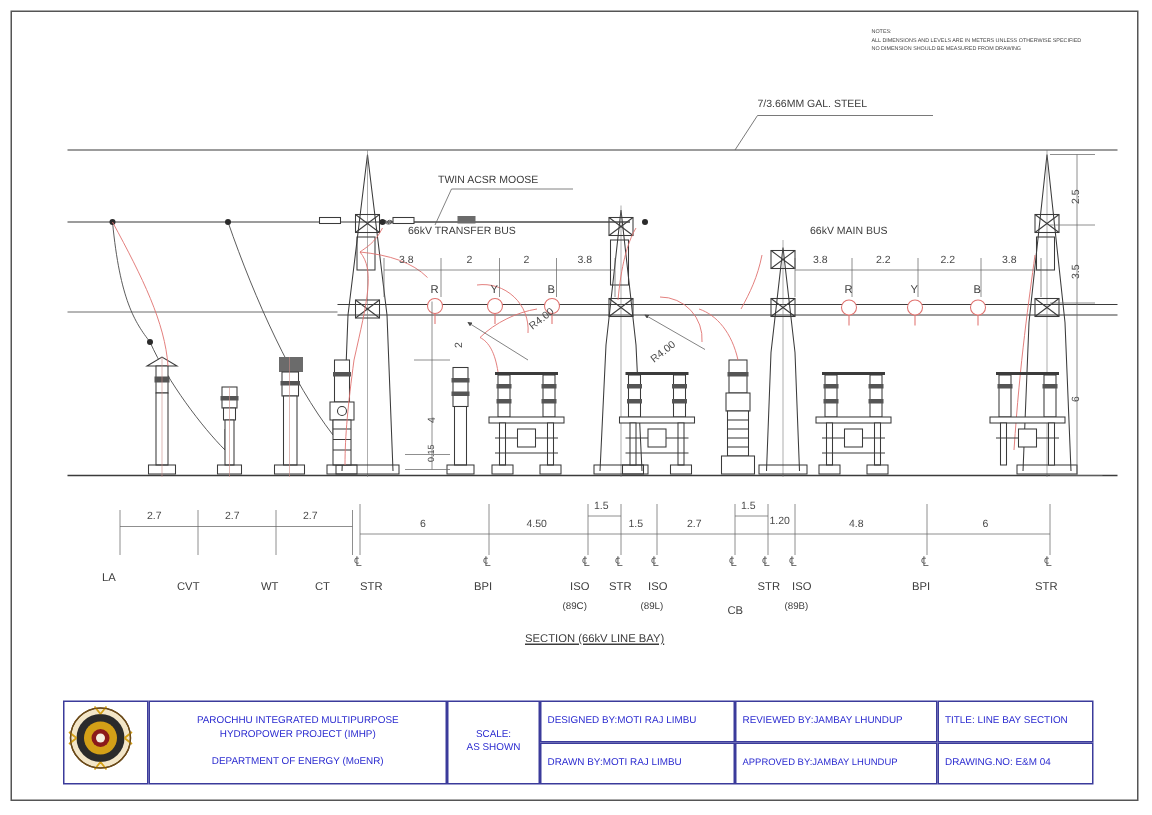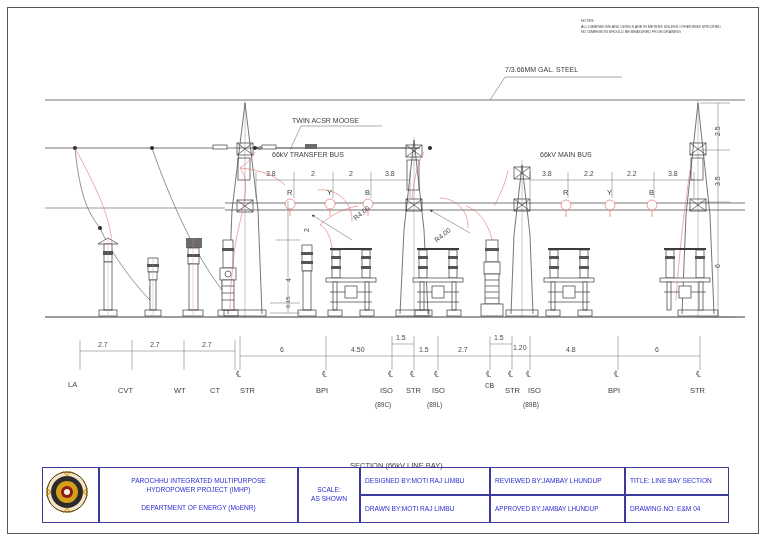--- a/index.html
+++ b/index.html
@@ -11,21 +11,21 @@
   svg{position:absolute;left:0;top:0;}
   .txt{position:absolute;color:#3b3b3b;white-space:nowrap;}
   .dim{font-size:7px;color:#4a4a4a;}
   .lbl{font-size:7.5px;color:#3d3d3d;}
   .notes{font-size:3.6px;color:#444;line-height:1.55;}
   .vrot{transform:rotate(-90deg);transform-origin:0 0;}
   .tb{position:absolute;box-sizing:border-box;border:1px solid #3b3b9b;
       color:#2b2bd0;font-size:6.6px;display:flex;align-items:center;
       justify-content:center;text-align:center;line-height:1.35;}
   .tbleft{justify-content:flex-start;padding-left:4px;text-align:left;}
-  .u{margin-top:40px;}
+  .u{text-decoration:underline;}
 </style>
 </head>
 <body>
 
 <div id="sheet">
 
   <div id="border"></div>
 
   <svg width="768" height="543">
     <defs>
@@ -420,21 +420,21 @@
   <div class="txt lbl" style="left:118px;top:386px;">CVT</div>
   <div class="txt lbl" style="left:174px;top:386px;">WT</div>
   <div class="txt lbl" style="left:210px;top:386px;">CT</div>
   <div class="txt lbl" style="left:240px;top:386px;">STR</div>
   <div class="txt lbl" style="left:316px;top:386px;">BPI</div>
   <div class="txt lbl" style="left:380px;top:386px;">ISO</div>
   <div class="txt lbl" style="left:375px;top:401px;font-size:6.5px;">(89C)</div>
   <div class="txt lbl" style="left:406px;top:386px;">STR</div>
   <div class="txt lbl" style="left:432px;top:386px;">ISO</div>
   <div class="txt lbl" style="left:427px;top:401px;font-size:6.5px;">(89L)</div>
-  <div class="txt lbl" style="left:485px;top:382px;font-family:Liberation Mono, monospace;">CB</div>
+  <div class="txt lbl" style="left:485px;top:402px;">CB</div>
   <div class="txt lbl" style="left:505px;top:386px;">STR</div>
   <div class="txt lbl" style="left:528px;top:386px;">ISO</div>
   <div class="txt lbl" style="left:523px;top:401px;font-size:6.5px;">(89B)</div>
   <div class="txt lbl" style="left:608px;top:386px;">BPI</div>
   <div class="txt lbl" style="left:690px;top:386px;">STR</div>
 
   <div class="txt lbl u" style="left:350px;top:421px;font-size:7.5px;">SECTION (66kV LINE BAY)</div>
 
   <div style="position:absolute;left:42px;top:467px;width:687px;height:56px;">
 

